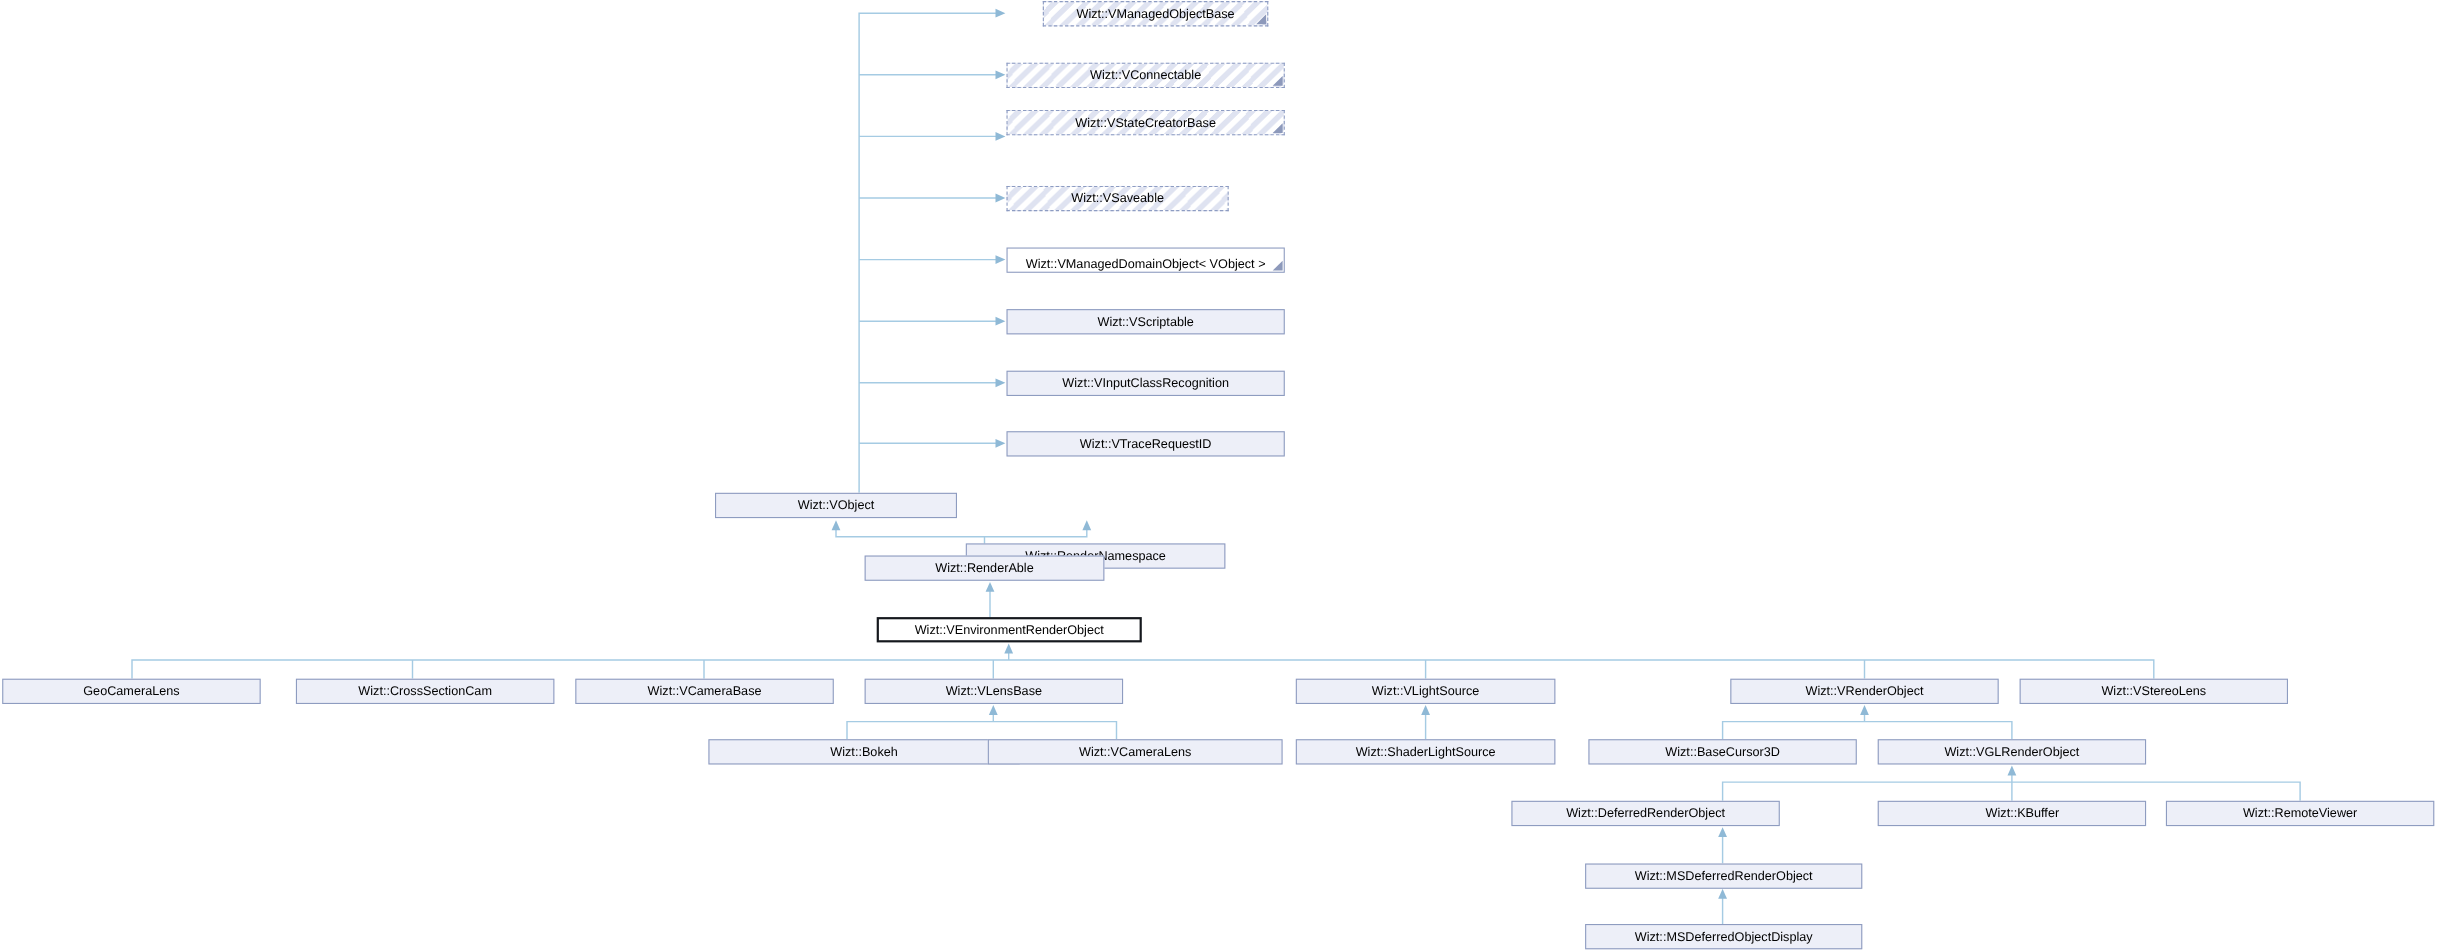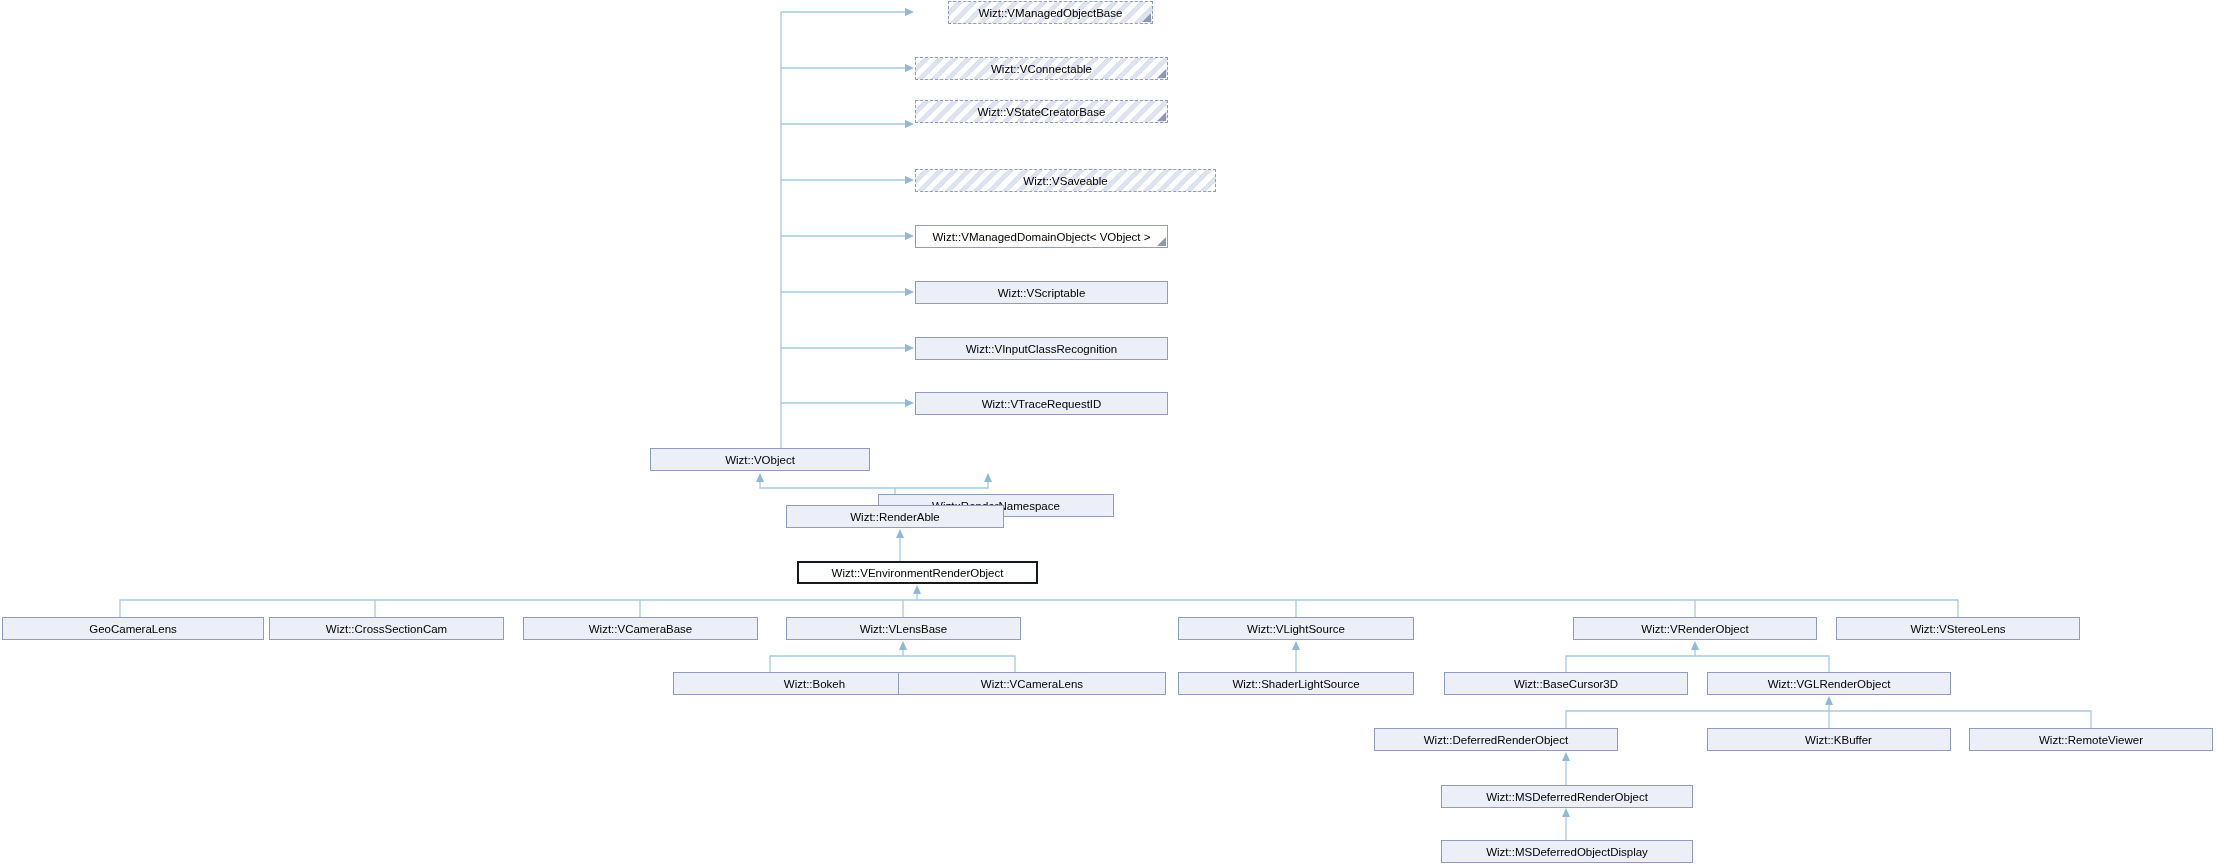--- a/index.html
+++ b/index.html
@@ -28,20 +28,21 @@
     cursor: pointer;
   }
   .node.solid {
     background: #edeff8;
     border: 1px solid #8e9cc0;
     justify-content: center;
   }
   .node.white {
     background: #ffffff;
     border: 1px solid #8e9cc0;
+    align-items: flex-end;
   }
   .node.hatched {
     background: repeating-linear-gradient(135deg, #ffffff 0px, #ffffff 5px, #dfe3f1 5px, #dfe3f1 10px);
     border: 1px dashed #8d9cc2;
   }
   .node.main {
     background: #ffffff;
     border: 2px solid #15181d;
     cursor: default;
   }
@@ -114,21 +115,21 @@
         <div class="corner"></div>
       </div>
       <div class="node hatched" style="left: 915px; top: 57px; width: 253px; height: 23px;">
         <span class="node-label">Wizt::VConnectable</span>
         <div class="corner"></div>
       </div>
       <div class="node hatched" style="left: 915px; top: 100px; width: 253px; height: 23px;">
         <span class="node-label">Wizt::VStateCreatorBase</span>
         <div class="corner"></div>
       </div>
-      <div class="node hatched" style="left: 915px; top: 169px; width: 301px; height: 23px;">
+      <div class="node hatched" style="left: 915px; top: 169px; width: 202px; height: 23px;">
         <span class="node-label">Wizt::VSaveable</span>
       </div>
       <div class="node white" style="left: 915px; top: 225px; width: 253px; height: 23px;">
         <span class="node-label">Wizt::VManagedDomainObject&lt; VObject &gt;</span>
         <div class="corner"></div>
       </div>
       <div class="node solid" style="left: 915px; top: 281px; width: 253px; height: 23px;">
         <span class="node-label">Wizt::VScriptable</span>
       </div>
       <div class="node solid" style="left: 915px; top: 337px; width: 253px; height: 23px;">
@@ -142,42 +143,42 @@
       </div>
       <div class="node solid" style="left: 878px; top: 448px; width: 236px; height: 23px; margin-top: 46px;">
         <span class="node-label">Wizt::RenderNamespace</span>
       </div>
       <div class="node solid" style="left: 786px; top: 505px; width: 218px; height: 23px;">
         <span class="node-label">Wizt::RenderAble</span>
       </div>
       <div class="node main" style="left: 797px; top: 561px; width: 241px; height: 23px;">
         <span class="node-label">Wizt::VEnvironmentRenderObject</span>
       </div>
-      <div class="node solid" style="left: 2px; top: 617px; width: 262px; height: 23px;">
+      <div class="node solid" style="left: 2px; top: 617px; width: 235px; height: 23px;">
         <span class="node-label">GeoCameraLens</span>
       </div>
       <div class="node solid" style="left: 258px; top: 617px; width: 235px; height: 23px; margin-left: 11px;">
         <span class="node-label">Wizt::CrossSectionCam</span>
       </div>
       <div class="node solid" style="left: 523px; top: 617px; width: 235px; height: 23px;">
         <span class="node-label">Wizt::VCameraBase</span>
       </div>
       <div class="node solid" style="left: 786px; top: 617px; width: 235px; height: 23px;">
         <span class="node-label">Wizt::VLensBase</span>
       </div>
       <div class="node solid" style="left: 1178px; top: 617px; width: 236px; height: 23px;">
         <span class="node-label">Wizt::VLightSource</span>
       </div>
       <div class="node solid" style="left: 1573px; top: 617px; width: 244px; height: 23px;">
         <span class="node-label">Wizt::VRenderObject</span>
       </div>
       <div class="node solid" style="left: 1836px; top: 617px; width: 244px; height: 23px;">
         <span class="node-label">Wizt::VStereoLens</span>
       </div>
-      <div class="node solid" style="left: 673px; top: 672px; width: 283px; height: 23px;">
+      <div class="node solid" style="left: 644px; top: 672px; width: 283px; height: 23px;">
         <span class="node-label">Wizt::Bokeh</span>
       </div>
       <div class="node solid" style="left: 898px; top: 672px; width: 268px; height: 23px;">
         <span class="node-label">Wizt::VCameraLens</span>
       </div>
       <div class="node solid" style="left: 1178px; top: 672px; width: 236px; height: 23px;">
         <span class="node-label">Wizt::ShaderLightSource</span>
       </div>
       <div class="node solid" style="left: 1444px; top: 672px; width: 244px; height: 23px;">
         <span class="node-label">Wizt::BaseCursor3D</span>

